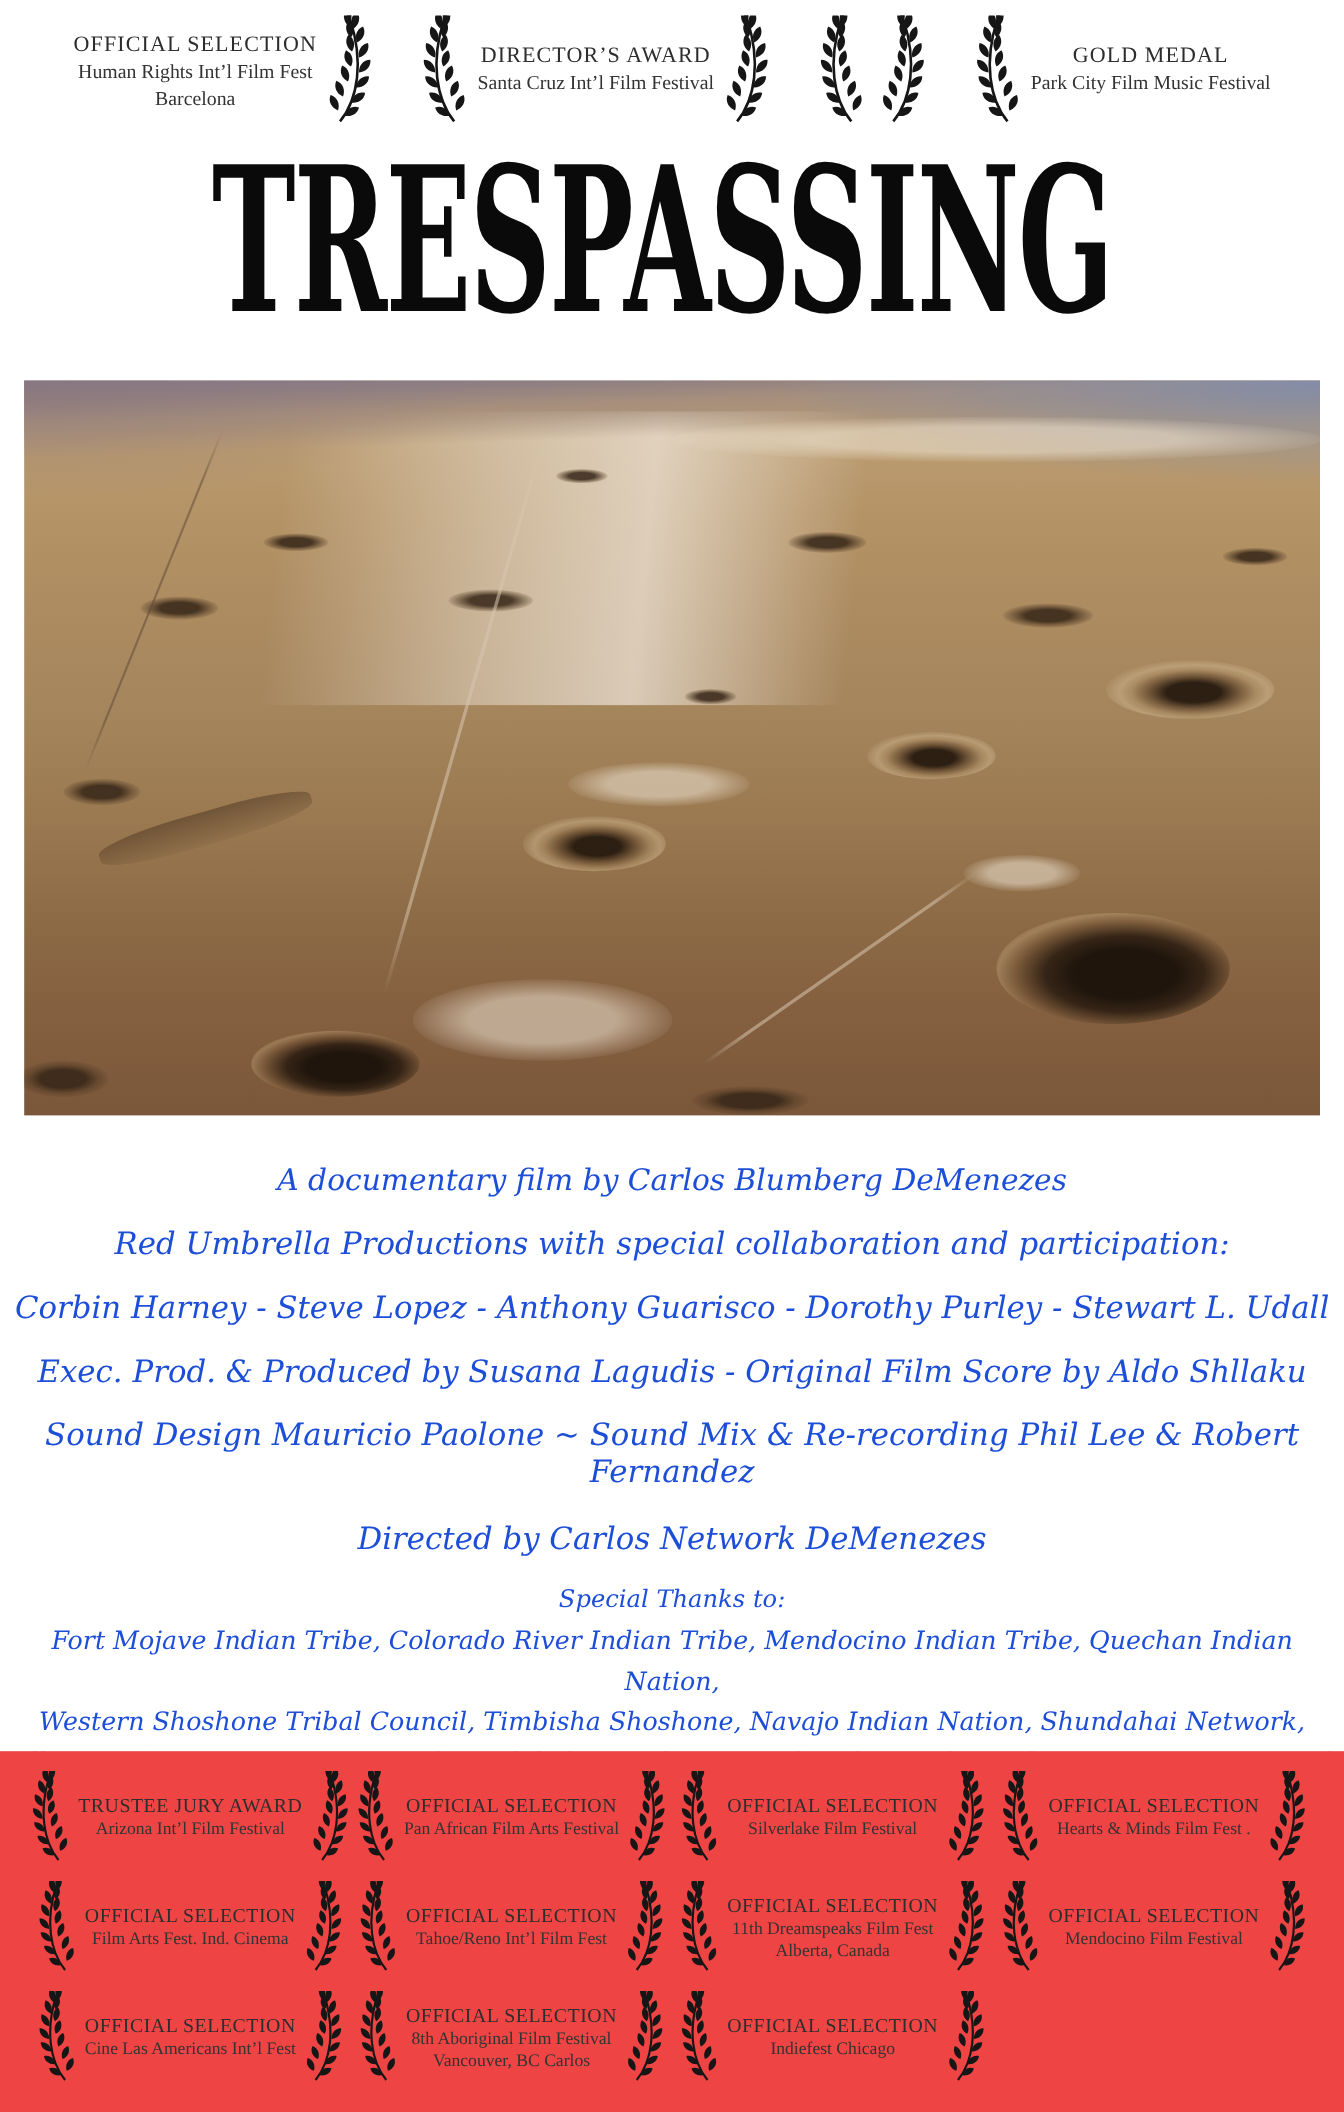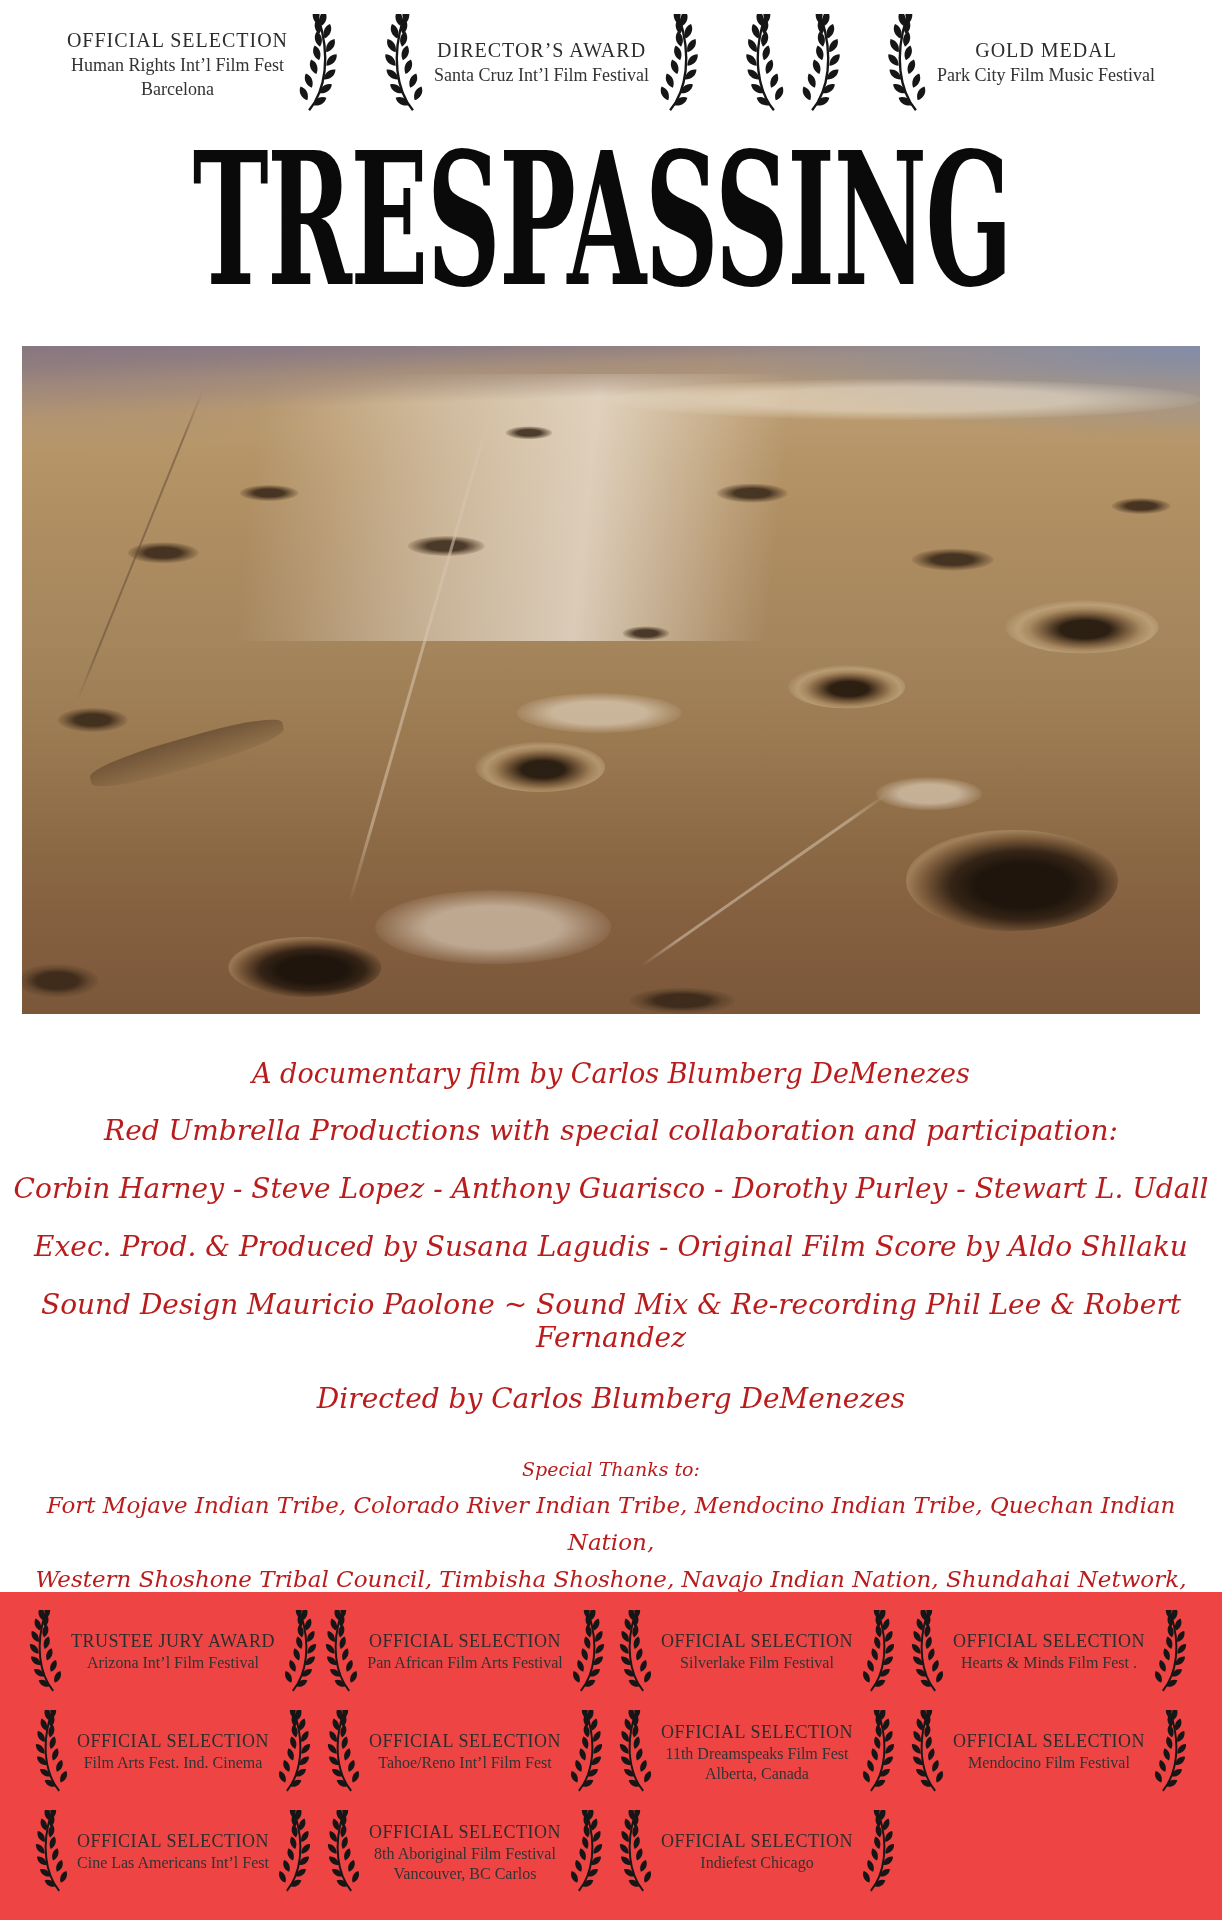--- a/index.html
+++ b/index.html
@@ -46,25 +46,25 @@
   .feat{position:absolute;transform:translate(-50%,-50%);border-radius:50%;}
   .crater{background:radial-gradient(ellipse at 50% 50%, rgba(52,36,22,.85) 0 35%, rgba(80,58,36,.5) 55%, rgba(90,66,42,0) 75%);}
   .rimcrater{background:radial-gradient(ellipse at 52% 55%, rgba(38,26,15,.95) 0 22%, rgba(80,56,34,.6) 36%, rgba(172,142,102,.45) 50%, rgba(206,182,142,.5) 60%, rgba(206,182,142,0) 74%);}
   .bigcrater{background:radial-gradient(ellipse at 55% 55%, #1f150c 0 28%, rgba(45,30,18,.9) 44%, rgba(110,80,50,.55) 60%, rgba(192,162,122,.4) 70%, rgba(192,162,122,0) 80%);}
   .mound{border-radius:40%;background:linear-gradient(180deg, rgba(70,48,30,.5), rgba(120,90,60,.2));}
   .patch{background:radial-gradient(ellipse, rgba(238,228,212,.55) 0 40%, rgba(238,228,212,0) 75%);}
   .road{background:linear-gradient(180deg, rgba(215,198,175,0), rgba(215,198,175,.55) 15% 85%, rgba(215,198,175,0));border-radius:2px;}
   .trace{background:linear-gradient(180deg, rgba(90,70,55,0), rgba(90,70,55,.5) 15% 85%, rgba(90,70,55,0));border-radius:2px;}
 
   
-  .credits{text-align:center;font-family:"DejaVu Serif",serif;font-style:italic;color:#b91c1c;}
+  .credits{text-align:center;font-family:"DejaVu Serif",serif;font-style:italic;color:#1d4ed8;}
   .c-byline{margin-top:44px;font-size:27px;}
   .c-line{margin-top:25px;font-size:28px;}
   .c-director{margin-top:28px;font-size:28px;}
-  .c-thanks-h{margin-top:43px;font-size:19px;}
+  .c-thanks-h{margin-top:27px;font-size:22px;}
   .c-thanks{margin-top:7px;font-size:23px;line-height:37px;}
 </style>
 </head>
 <body>
 
 <svg width="0" height="0" style="position:absolute" aria-hidden="true">
   <defs>
     <g id="laurelBranch" fill="#161616">
       <path d="M31 106 C 13 84, 7 46, 21 4" fill="none" stroke="#161616" stroke-width="2.6"></path>
       <g>
@@ -166,21 +166,21 @@
       <div class="feat trace" style="left: 10%; top: 30%; width: 0.2%; height: 50%; transform: translate(-50%, -50%) rotate(22deg);"></div>
     </div>
 </div>
 
 <div class="credits">
   <div class="c-byline">A documentary film by Carlos Blumberg DeMenezes</div>
   <div class="c-line">Red Umbrella Productions with special collaboration and participation:</div>
   <div class="c-line">Corbin Harney - Steve Lopez - Anthony Guarisco - Dorothy Purley - Stewart L. Udall</div>
   <div class="c-line">Exec. Prod. &amp; Produced by Susana Lagudis - Original Film Score by Aldo Shllaku</div>
   <div class="c-line">Sound Design Mauricio Paolone ~ Sound Mix &amp; Re-recording Phil Lee &amp; Robert Fernandez</div>
-  <div class="c-director">Directed by Carlos Blumberg DeMenezes</div>
+  <div class="c-director">Directed by Carlos Network DeMenezes</div>
   <div class="c-thanks-h">Special Thanks to:</div>
   <div class="c-thanks">
     <div>Fort Mojave Indian Tribe, Colorado River Indian Tribe, Mendocino Indian Tribe, Quechan Indian Nation,</div>
     <div>Western Shoshone Tribal Council, Timbisha Shoshone, Navajo Indian Nation, Shundahai Network,</div>
     <div>Alliance of Atomic Veterans, Healing Global Wounds, Cocopah Indian Tribe, Indigenous Environmental Network,</div>
     <div>American Indian Movement, GreenAction, Nevada Desert Experience, U. S. Department of Energy  DOE,</div>
     <div>Southwest Research &amp; Information Center, Kumamoto: A Bomb Sufferers Organization</div>
   </div>
 </div>
 

